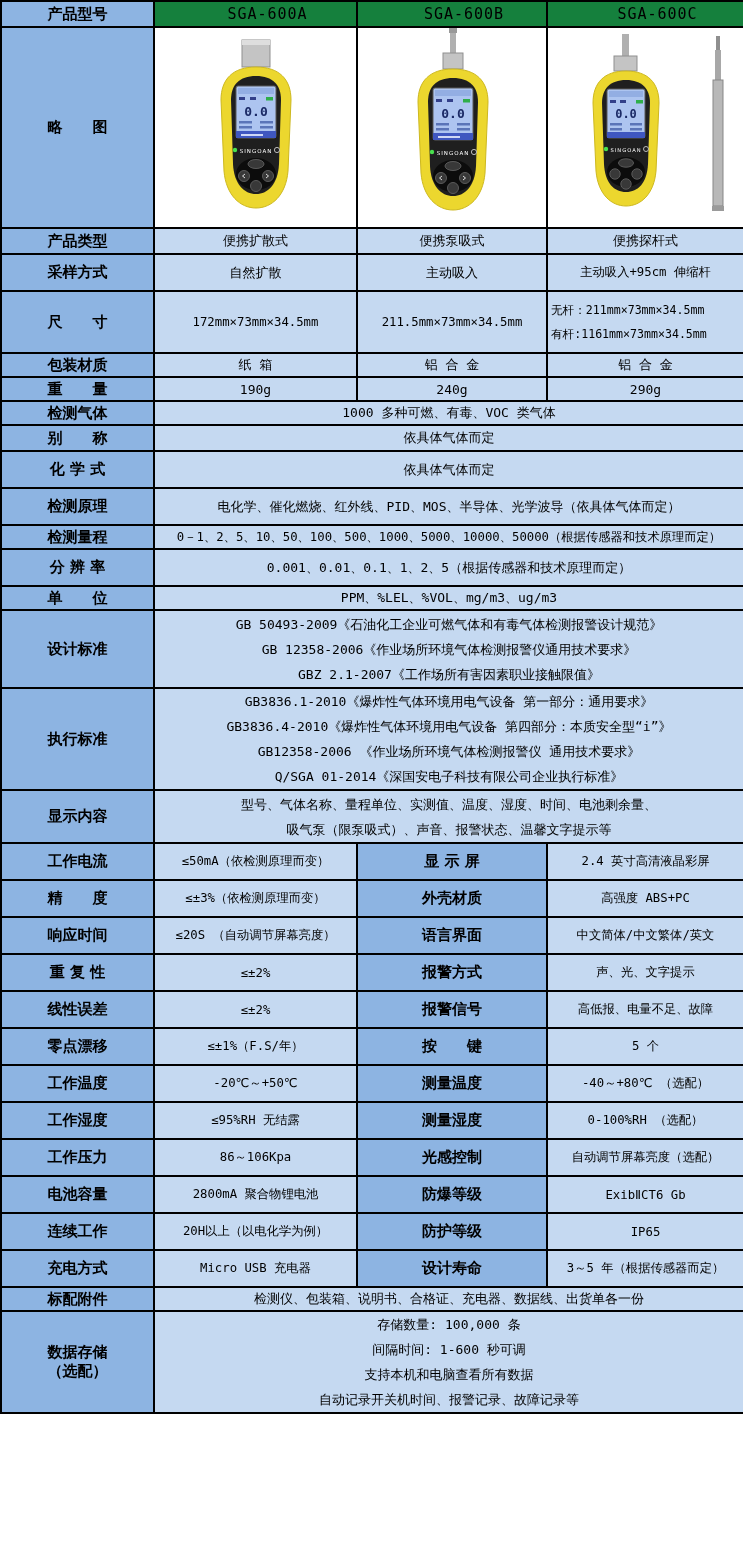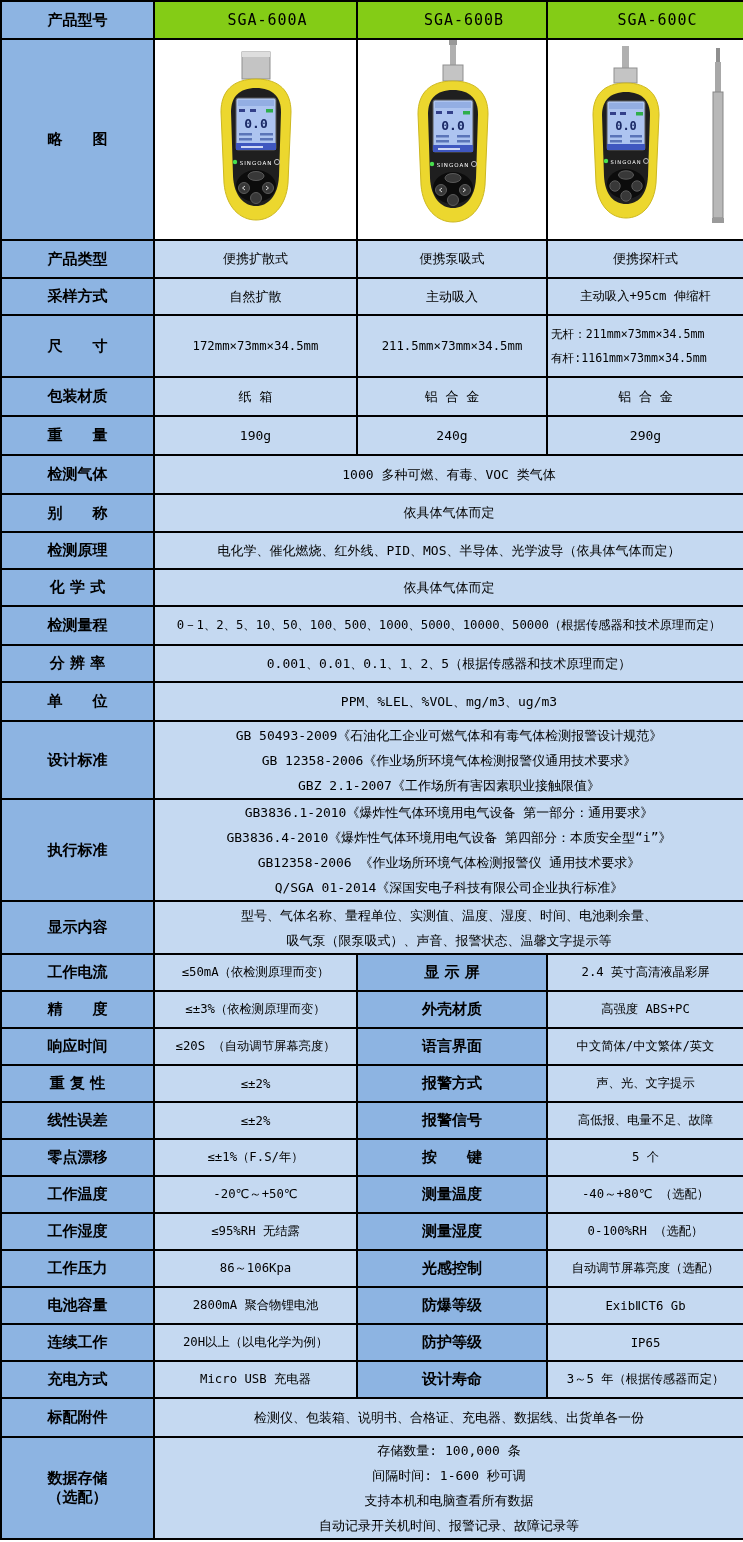--- a/index.html
+++ b/index.html
@@ -8,23 +8,23 @@
   td{border:2px solid #000;overflow:hidden;vertical-align:middle;}
   .lbl{background:#8DB4E2;font-weight:bold;font-size:15px;text-align:center;line-height:1.25;}
   .val{background:#C5D9F1;font-size:13px;font-family:"DejaVu Sans Mono","DejaVu Sans",sans-serif;}
   .c{text-align:center;}
   .l{text-align:center;padding:0 10px;}
   .nw{white-space:nowrap;}
   .sm{font-size:12.3px;}
   .dim{font-size:11.6px;text-align:left;padding:6px 3px;white-space:nowrap;line-height:24px;}
   .imgcell{background:#ffffff;padding:0;text-align:center;}
   .mline div{line-height:25px;white-space:nowrap;}
-  .h38{height:38px}.h37{height:37px}.h36{height:39px}.h53{height:53px}
+  .h38{height:26px}.h37{height:37px}.h36{height:24px}.h53{height:53px}
   .h78{height:78px}.h100{height:100px}.h199{height:199px}
-  .model{background:#84cc16;font-size:15px;letter-spacing:1px;text-align:center;
+  .model{background:#15803d;font-size:15px;letter-spacing:1px;text-align:center;
          font-family:"DejaVu Sans Mono","DejaVu Sans",sans-serif;padding-left:25px;}
 </style>
 </head>
 <body>
 
 <div class="sheet">
 <table>
 <colgroup>
         <col style="width:153px">
         <col style="width:203px">
@@ -170,26 +170,26 @@
 
 <tr class="h36">
   <td class="lbl">检测气体</td>
   <td class="val l nw" colspan="3">1000 多种可燃、有毒、VOC 类气体</td>
 </tr>
 <tr class="h38">
   <td class="lbl">别　　称</td>
   <td class="val l nw" colspan="3">依具体气体而定</td>
 </tr>
 <tr class="h37">
+  <td class="lbl">化 学 式</td>
+  <td class="val l nw" colspan="3">依具体气体而定</td>
+</tr>
+<tr class="h37">
   <td class="lbl">检测原理</td>
   <td class="val l nw" colspan="3">电化学、催化燃烧、红外线、PID、MOS、半导体、光学波导（依具体气体而定）</td>
-</tr>
-<tr class="h37">
-  <td class="lbl">化 学 式</td>
-  <td class="val l nw" colspan="3">依具体气体而定</td>
 </tr>
 <tr class="h36">
   <td class="lbl">检测量程</td>
   <td class="val l nw sm" colspan="3">0－1、2、5、10、50、100、500、1000、5000、10000、50000（根据传感器和技术原理而定）</td>
 </tr>
 <tr class="h37">
   <td class="lbl">分 辨 率</td>
   <td class="val l nw" colspan="3">0.001、0.01、0.1、1、2、5（根据传感器和技术原理而定）</td>
 </tr>
 <tr class="h36">

